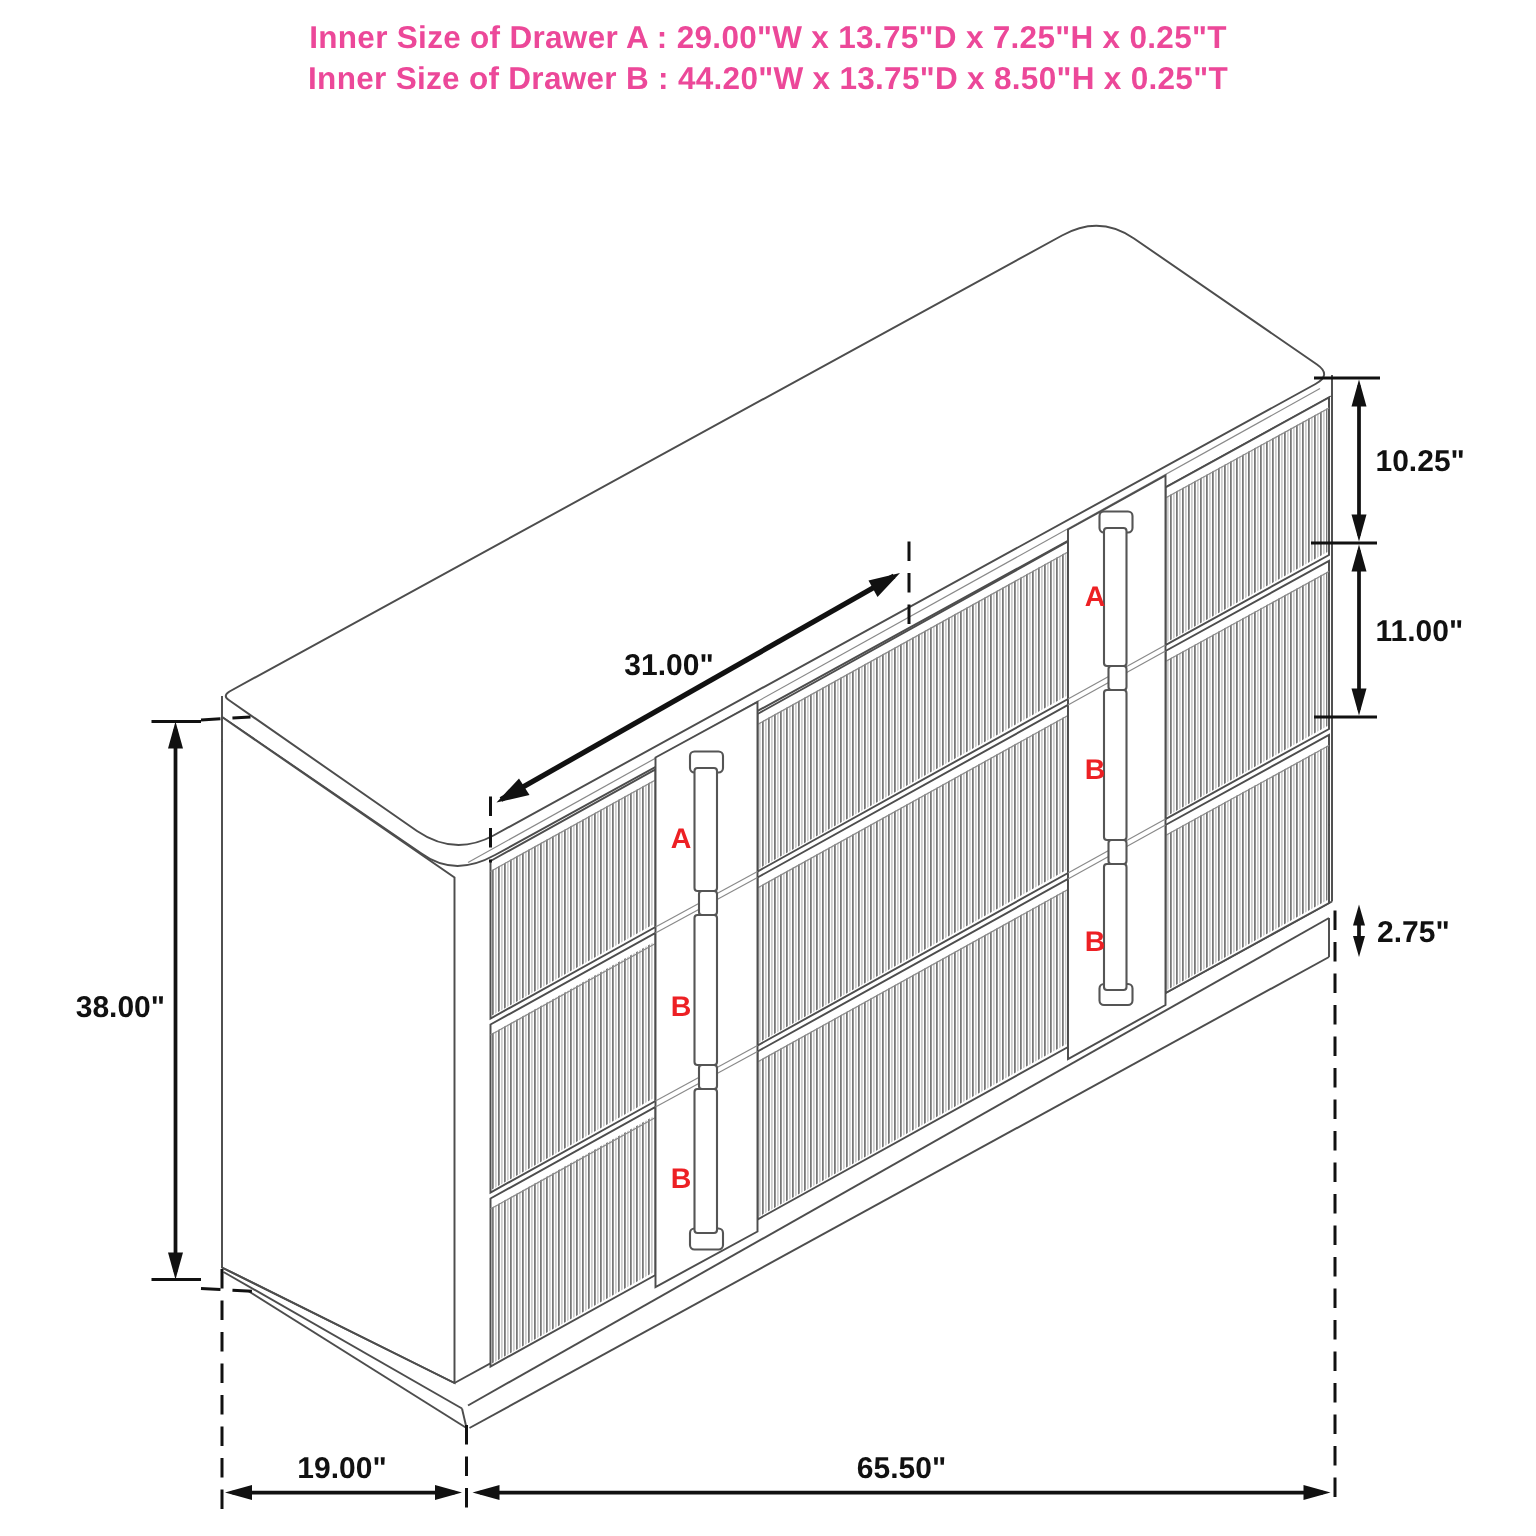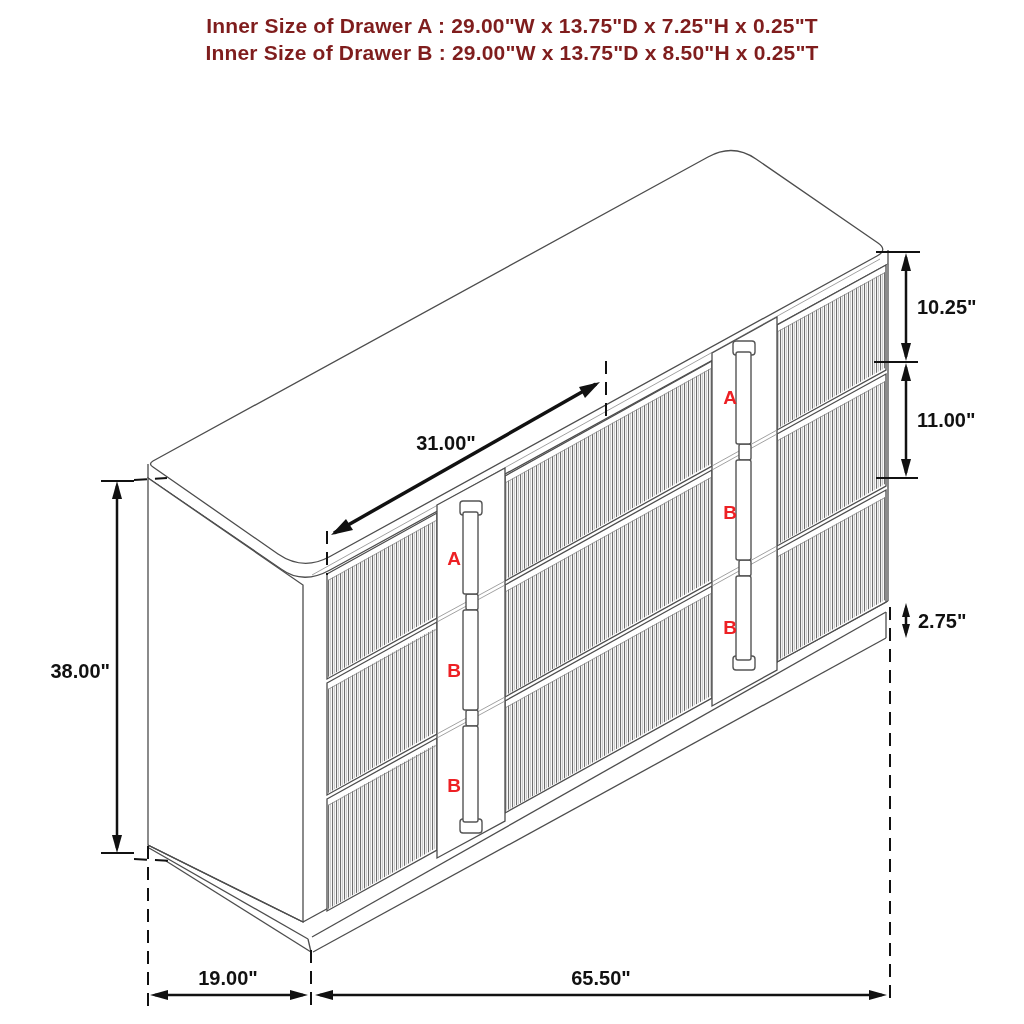--- a/index.html
+++ b/index.html
@@ -3,21 +3,21 @@
 <meta charset="utf-8">
 <style>
   html,body { margin:0; padding:0; background:#fff; }
   .canvas {
     position:relative; width:1024px; height:1024px; background:#ffffff;
     font-family:"Liberation Sans", sans-serif; overflow:hidden;
   }
   .title-block {
     position:absolute; top:12px; left:0; width:100%;
     text-align:center; font-weight:bold; font-size:21px; line-height:27px;
-    color:#7f1d1d; letter-spacing:0.2px;
+    color:#ec4899; letter-spacing:0.2px;
   }
   svg.diagram { position:absolute; left:0; top:0; }
   svg text { font-family:"Liberation Sans", sans-serif; font-weight:bold; }
   .dim-label { font-size:20px; fill:#111111; }
   .letter { font-size:19px; }
   .body-line { stroke:#4d4d4d; stroke-width:1.3; fill:none; }
   .body-fill { fill:#ffffff; stroke:#4d4d4d; stroke-width:1.3; }
   .soft-line { stroke:#8a8a8a; stroke-width:0.8; fill:none; }
   .dim-line { stroke:#111111; fill:none; }
   .dash { stroke:#111111; stroke-width:2; stroke-dasharray:13 8; fill:none; }
@@ -25,21 +25,21 @@
   .head { fill:#111111; stroke:none; }
   .handle { fill:#ffffff; stroke:#555555; stroke-width:1.4; }
 </style>
 </head>
 <body>
 
 <div class="canvas">
 
   <div class="title-block">
     <div>Inner Size of Drawer A : 29.00"W x 13.75"D x 7.25"H x 0.25"T</div>
-    <div>Inner Size of Drawer B : 29.00"W x 13.75"D x 8.50"H x 0.25"T</div>
+    <div>Inner Size of Drawer B : 44.20"W x 13.75"D x 8.50"H x 0.25"T</div>
   </div>
 
   <svg class="diagram" width="1024" height="1024" viewBox="0 0 1024 1024">
     <defs>
       <pattern id="flute" width="4" height="8" patternUnits="userSpaceOnUse">
         <rect width="4" height="8" fill="#ffffff"></rect>
         <line x1="0.6" y1="0" x2="0.6" y2="8" stroke="#5f5f5f" stroke-width="1"></line>
         <line x1="2.6" y1="0" x2="2.6" y2="8" stroke="#b8b8b8" stroke-width="0.8"></line>
       </pattern>
     </defs>

